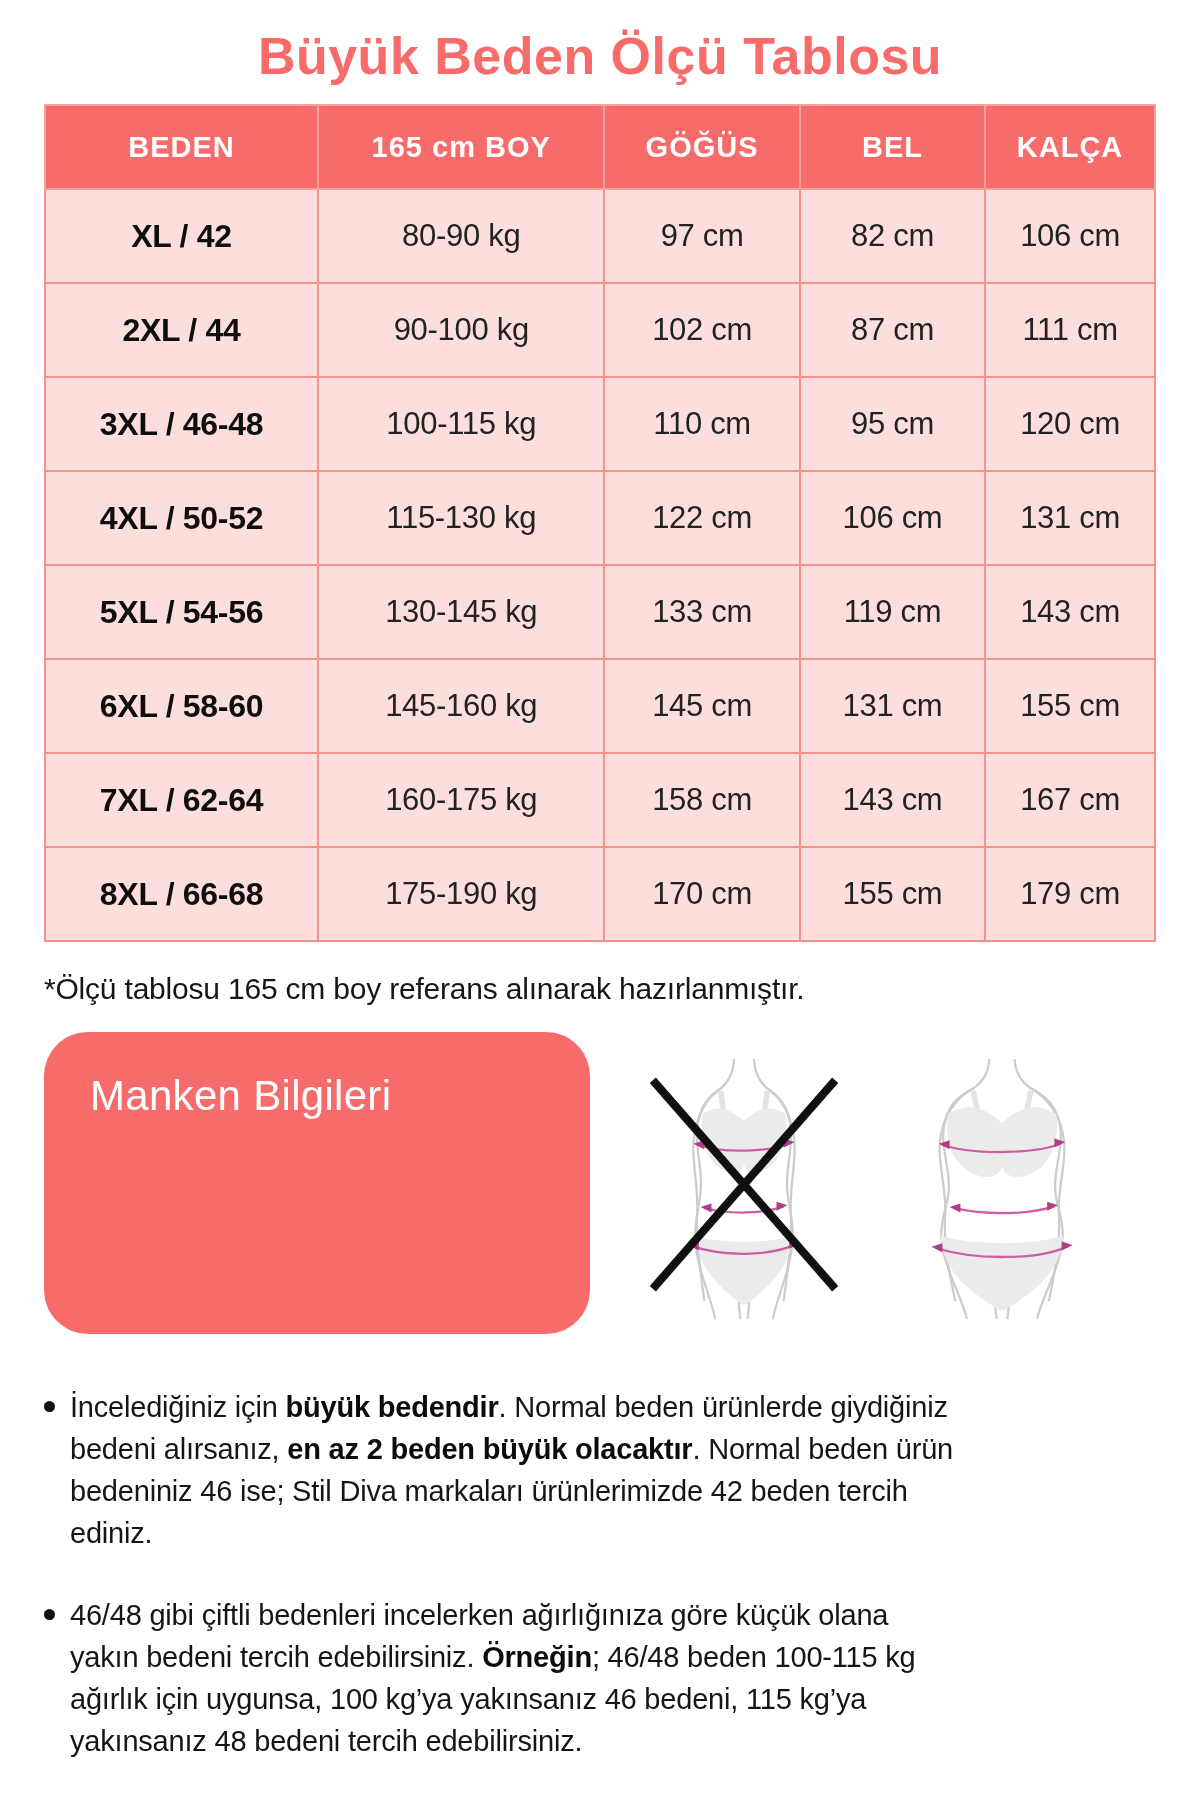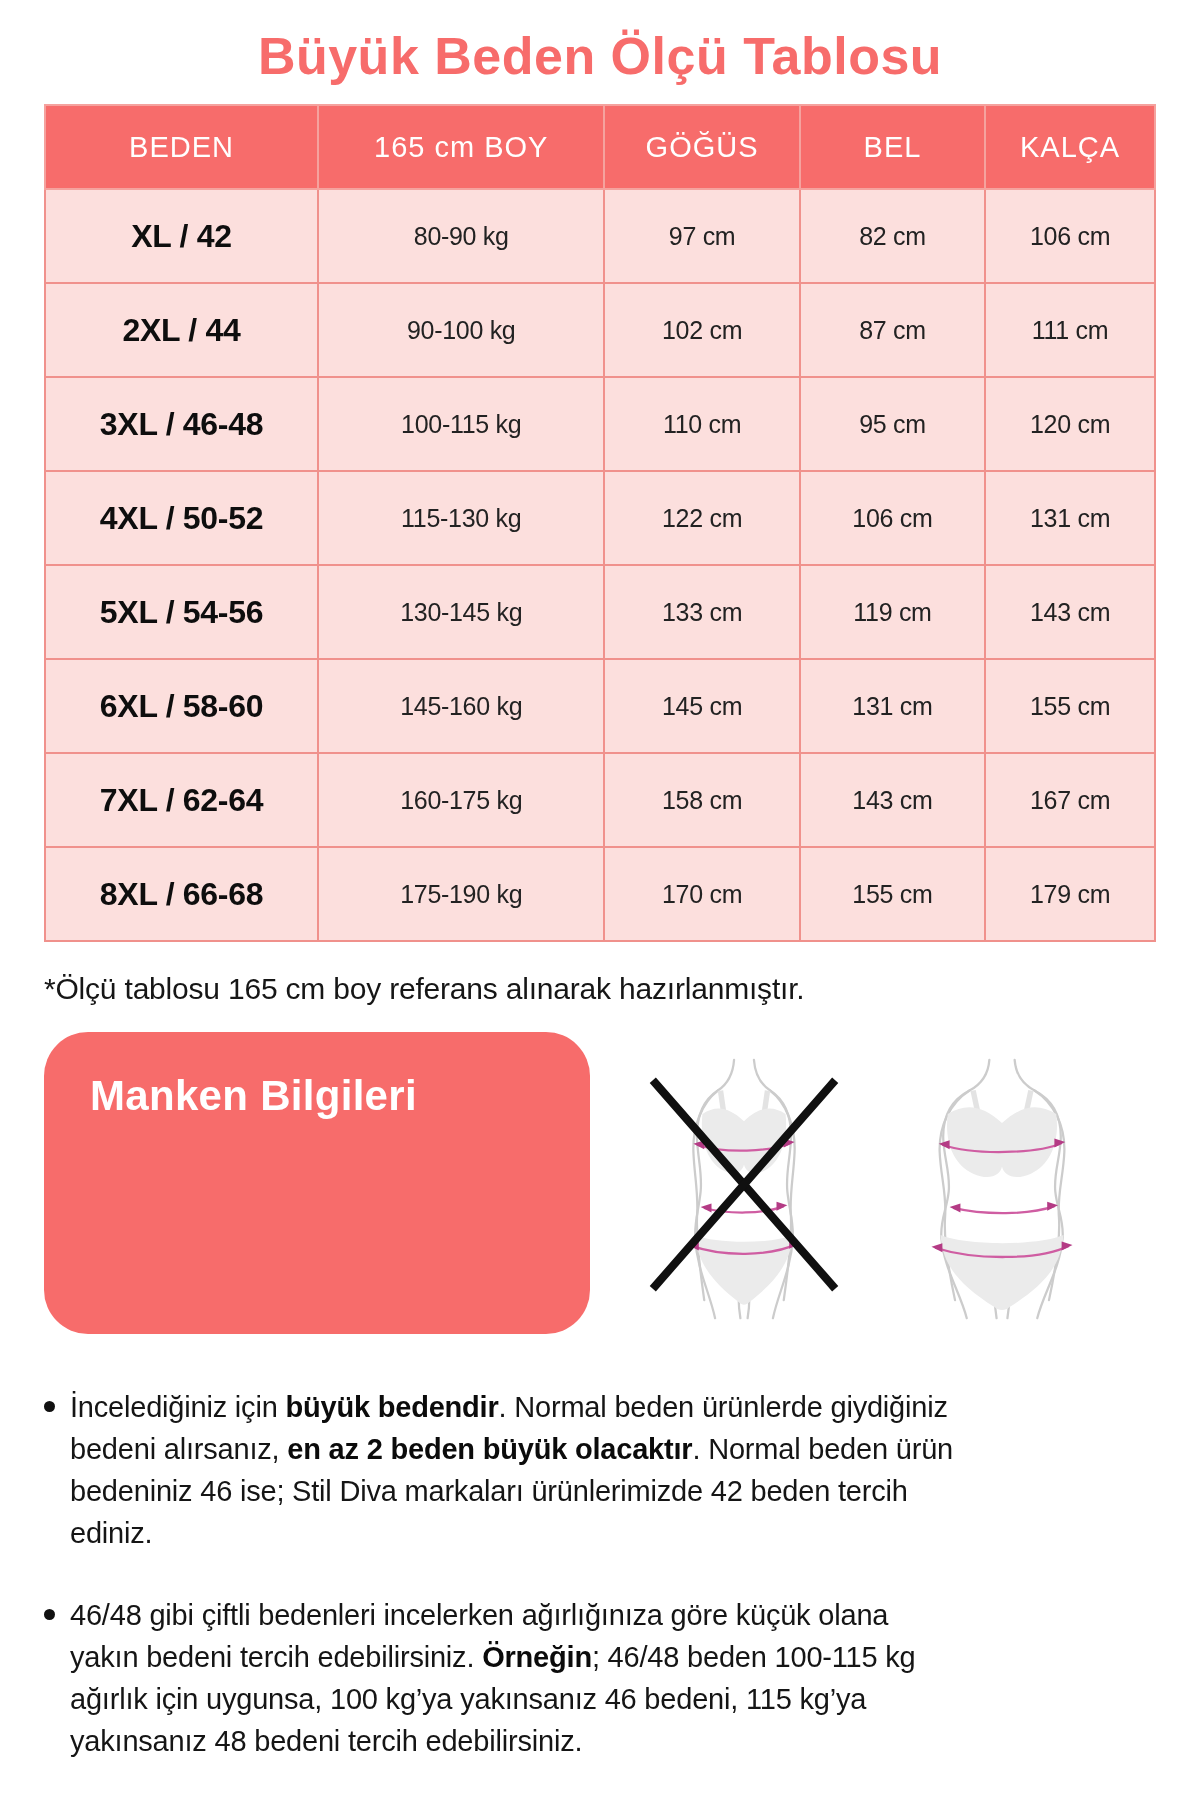--- a/index.html
+++ b/index.html
@@ -15,31 +15,31 @@
   *{margin:0;padding:0;box-sizing:border-box;}
   html,body{background:#ffffff;}
   body{font-family:"Liberation Sans","DejaVu Sans",sans-serif;color:var(--ink);}
   .page{width:1200px;height:1800px;overflow:hidden;padding:0 44px;background:#fff;}
 
   .title{margin-top:26px;text-align:center;font-size:52px;font-weight:bold;
          letter-spacing:.5px;color:var(--accent);}
 
   table.size-table{width:100%;border-collapse:collapse;margin-top:18px;table-layout:fixed;}
   table.size-table th,table.size-table td{border:2px solid var(--tborder);text-align:center;vertical-align:middle;}
-  table.size-table th{background:var(--accent);color:#ffffff;font-size:29px;font-weight:normal;
+  table.size-table th{background:var(--accent);color:#ffffff;font-size:29px;font-weight:bold;
          letter-spacing:1px;height:84px;border-color:#f5a29e;}
-  table.size-table td{background:var(--cell);height:94px;font-size:25px;color:#222;letter-spacing:-.3px;}
+  table.size-table td{background:var(--cell);height:94px;font-size:31px;color:#222;letter-spacing:-.3px;}
   table.size-table td.size-col{font-weight:bold;font-size:32px;color:#0e0e0e;}
 
   .footnote{margin-top:30px;font-size:30px;color:#161616;letter-spacing:-.2px;}
 
   .info-row{display:flex;margin-top:26px;align-items:stretch;}
   .model-box{width:546px;min-height:302px;background:var(--accent);border-radius:44px;
              padding:40px 46px;color:#fff;flex:none;}
-  .model-title{font-size:42px;font-weight:bold;margin-bottom:26px;letter-spacing:.3px;}
+  .model-title{font-size:42px;font-weight:normal;margin-bottom:26px;letter-spacing:.3px;}
   .model-line{font-size:33px;line-height:1.56;letter-spacing:.2px;}
   .model-line .lbl{font-weight:bold;}
 
   .figures{flex:1;display:flex;justify-content:center;gap:52px;padding-top:26px;}
   .figure{width:206px;height:262px;flex:none;}
   .figure svg{width:100%;height:100%;display:block;}
 
   ul.notes{list-style:none;margin-top:52px;}
   ul.notes li{position:relative;padding-left:26px;max-width:920px;font-size:29px;
               line-height:1.45;color:#151515;margin-bottom:40px;letter-spacing:-.2px;}

